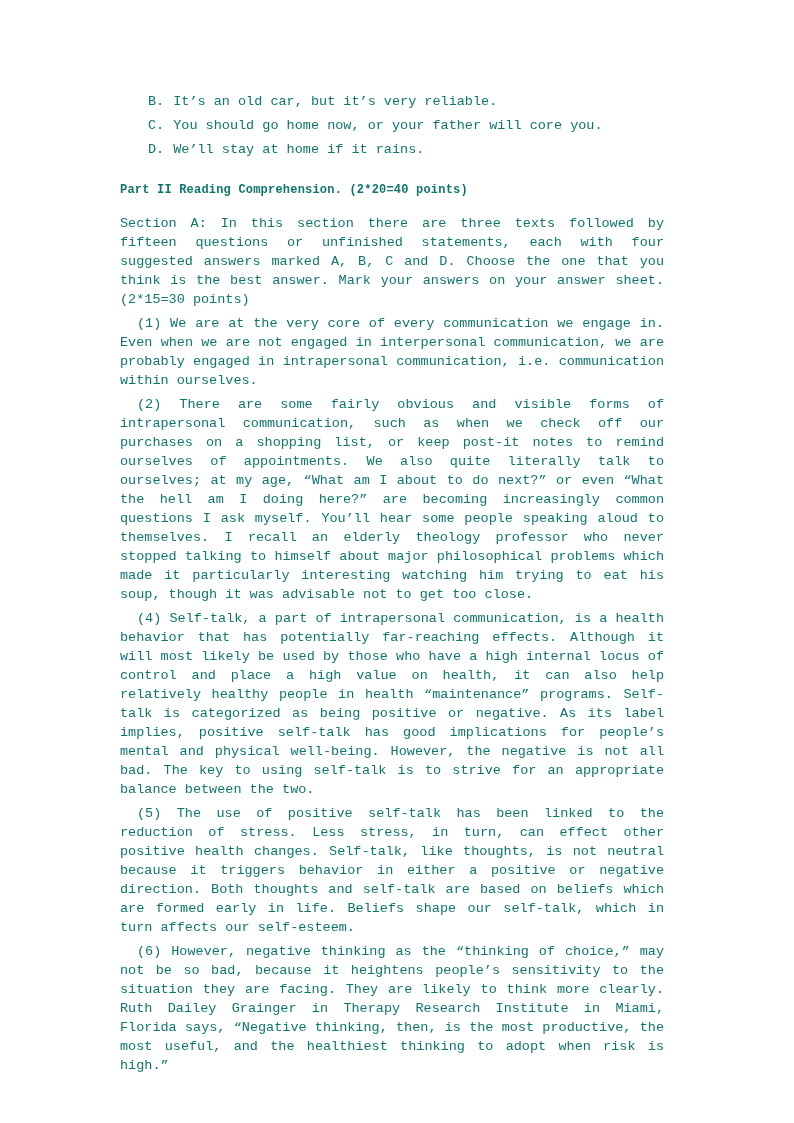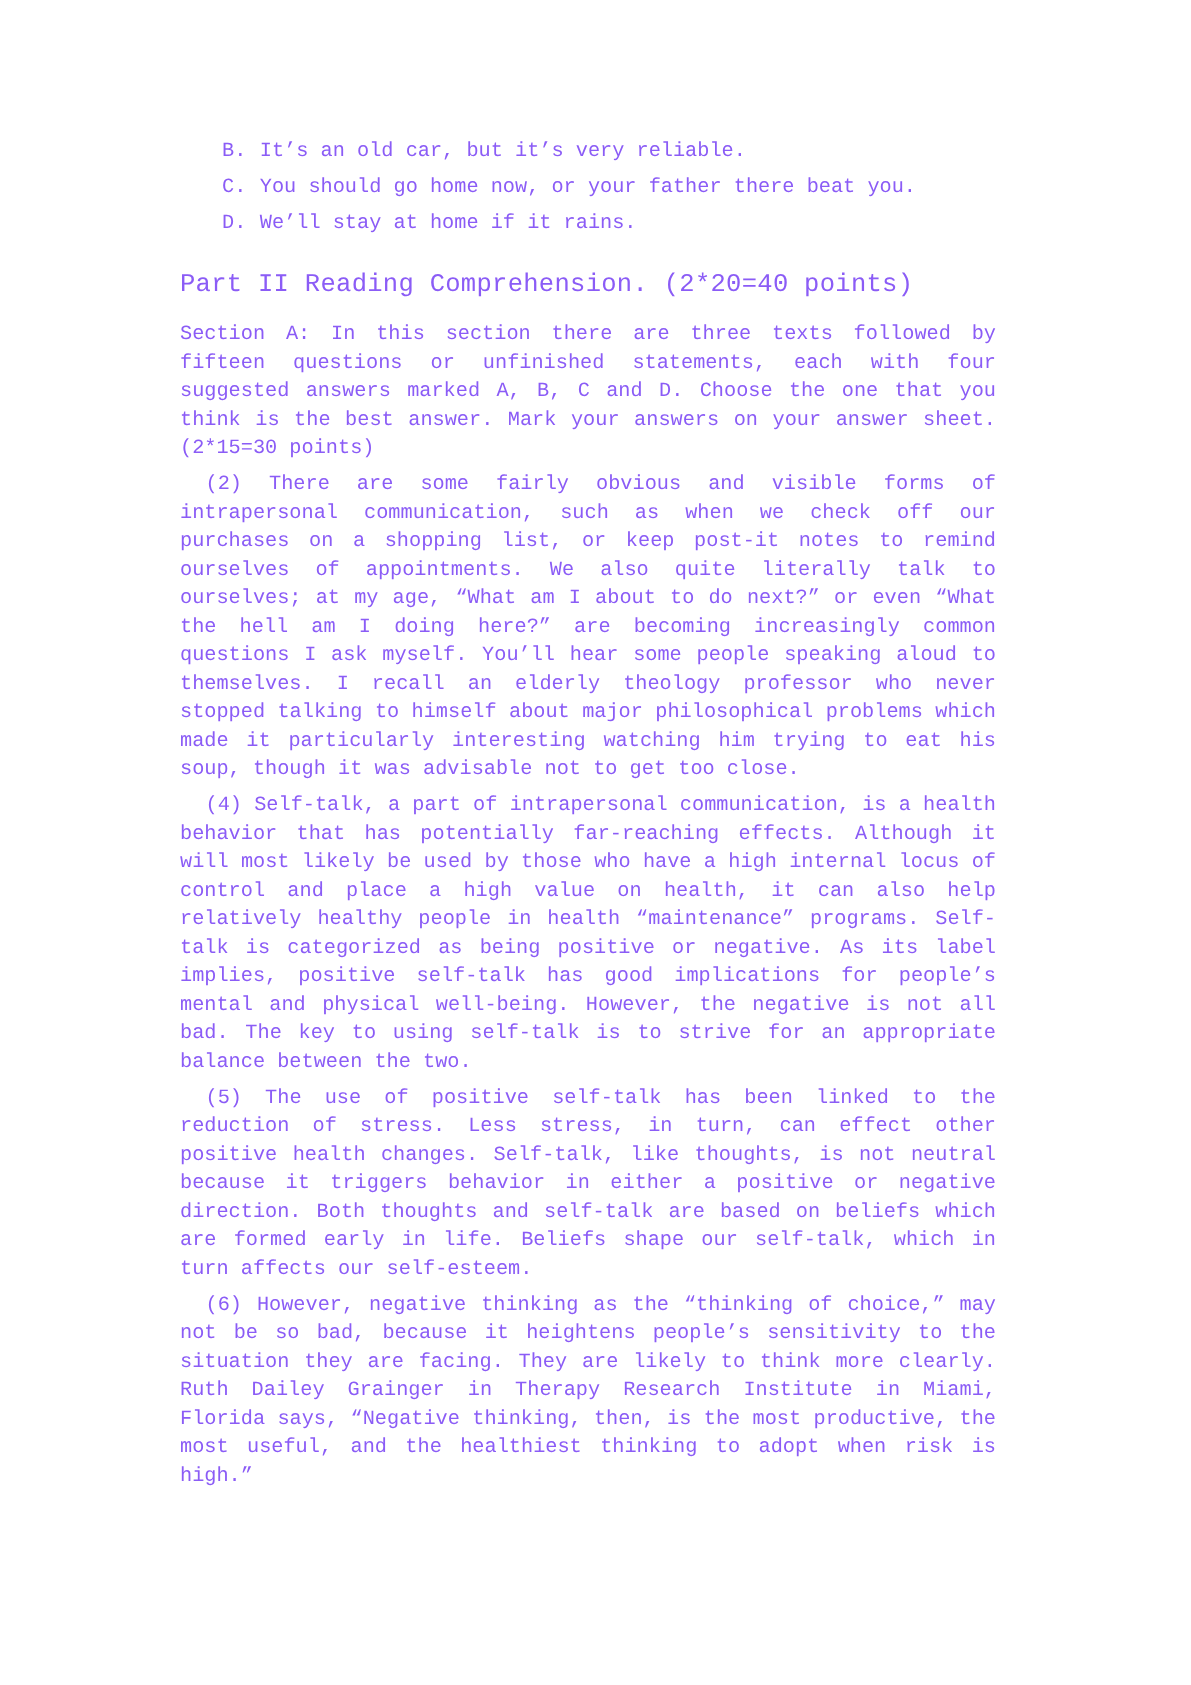--- a/index.html
+++ b/index.html
@@ -10,36 +10,36 @@
   .page {
     position: relative;
     width: 784px;
     height: 1123px;
     box-sizing: border-box;
     background: #ffffff;
     padding: 92px 120px 28px 120px;
     font-family: "Liberation Mono", "DejaVu Sans Mono", monospace;
     font-size: 13.5px;
     line-height: 19px;
-    color: #8b5cf6;
+    color: #0f766e;
     overflow: hidden;
   }
   .options {
     margin: 0 0 20px 28px;
   }
   .option {
     margin-bottom: 5px;
     white-space: nowrap;
   }
   .opt-label {
     margin-right: 9px;
   }
   .heading {
-    font-weight: normal;
-    font-size: 17px;
+    font-weight: bold;
+    font-size: 12px;
     margin: 22px 0 14px 0;
     letter-spacing: 0.2px;
   }
   .para {
     margin: 0 0 5px 0;
     text-align: justify;
     text-align-last: left;
   }
   .para.indent {
     text-indent: 17px;
@@ -51,30 +51,31 @@
 </head>
 <body>
 
 <div class="page">
 
   <div class="options">
     <div class="option">
       <span class="opt-label">B.</span><span class="opt-text">It’s an old car, but it’s very reliable.</span>
     </div>
     <div class="option">
-      <span class="opt-label">C.</span><span class="opt-text">You should go home now, or your father there beat you.</span>
+      <span class="opt-label">C.</span><span class="opt-text">You should go home now, or your father will core you.</span>
     </div>
     <div class="option">
       <span class="opt-label">D.</span><span class="opt-text">We’ll stay at home if it rains.</span>
     </div>
   </div>
 
   <div class="heading">Part II Reading Comprehension. (2*20=40 points)</div>
 
   <p class="para">Section A: In this section there are three texts followed by fifteen questions or unfinished statements, each with four suggested answers marked A, B, C and D. Choose the one that you think is the best answer. Mark your answers on your answer sheet. (2*15=30 points)</p>
 
 
+  <p class="para indent">(1) We are at the very core of every communication we engage in. Even when we are not engaged in interpersonal communication, we are probably engaged in intrapersonal communication, i.e. communication within ourselves.</p>
   <p class="para indent">(2) There are some fairly obvious and visible forms of intrapersonal communication, such as when we check off our purchases on a shopping list, or keep post-it notes to remind ourselves of appointments. We also quite literally talk to ourselves; at my age, “What am I about to do next?” or even “What the hell am I doing here?” are becoming increasingly common questions I ask myself. You’ll hear some people speaking aloud to themselves. I recall an elderly theology professor who never stopped talking to himself about major philosophical problems which made it particularly interesting watching him trying to eat his soup, though it was advisable not to get too close.</p>
   <p class="para indent">(4) Self-talk, a part of intrapersonal communication, is a health behavior that has potentially far-reaching effects. Although it will most likely be used by those who have a high internal locus of control and place a high value on health, it can also help relatively healthy people in health “maintenance” programs. Self-talk is categorized as being positive or negative. As its label implies, positive self-talk has good implications for people’s mental and physical well-being. However, the negative is not all bad. The key to using self-talk is to strive for an appropriate balance between the two.</p>
   <p class="para indent">(5) The use of positive self-talk has been linked to the reduction of stress. Less stress, in turn, can effect other positive health changes. Self-talk, like thoughts, is not neutral because it triggers behavior in either a positive or negative direction. Both thoughts and self-talk are based on beliefs which are formed early in life. Beliefs shape our self-talk, which in turn affects our self-esteem.</p>
   <p class="para indent">(6) However, negative thinking as the “thinking of choice,” may not be so bad, because it heightens people’s sensitivity to the situation they are facing. They are likely to think more clearly. Ruth Dailey Grainger in Therapy Research Institute in Miami, Florida says, “Negative thinking, then, is the most productive, the most useful, and the healthiest thinking to adopt when risk is high.”</p>
 
 </div>
 
 </body></html>

